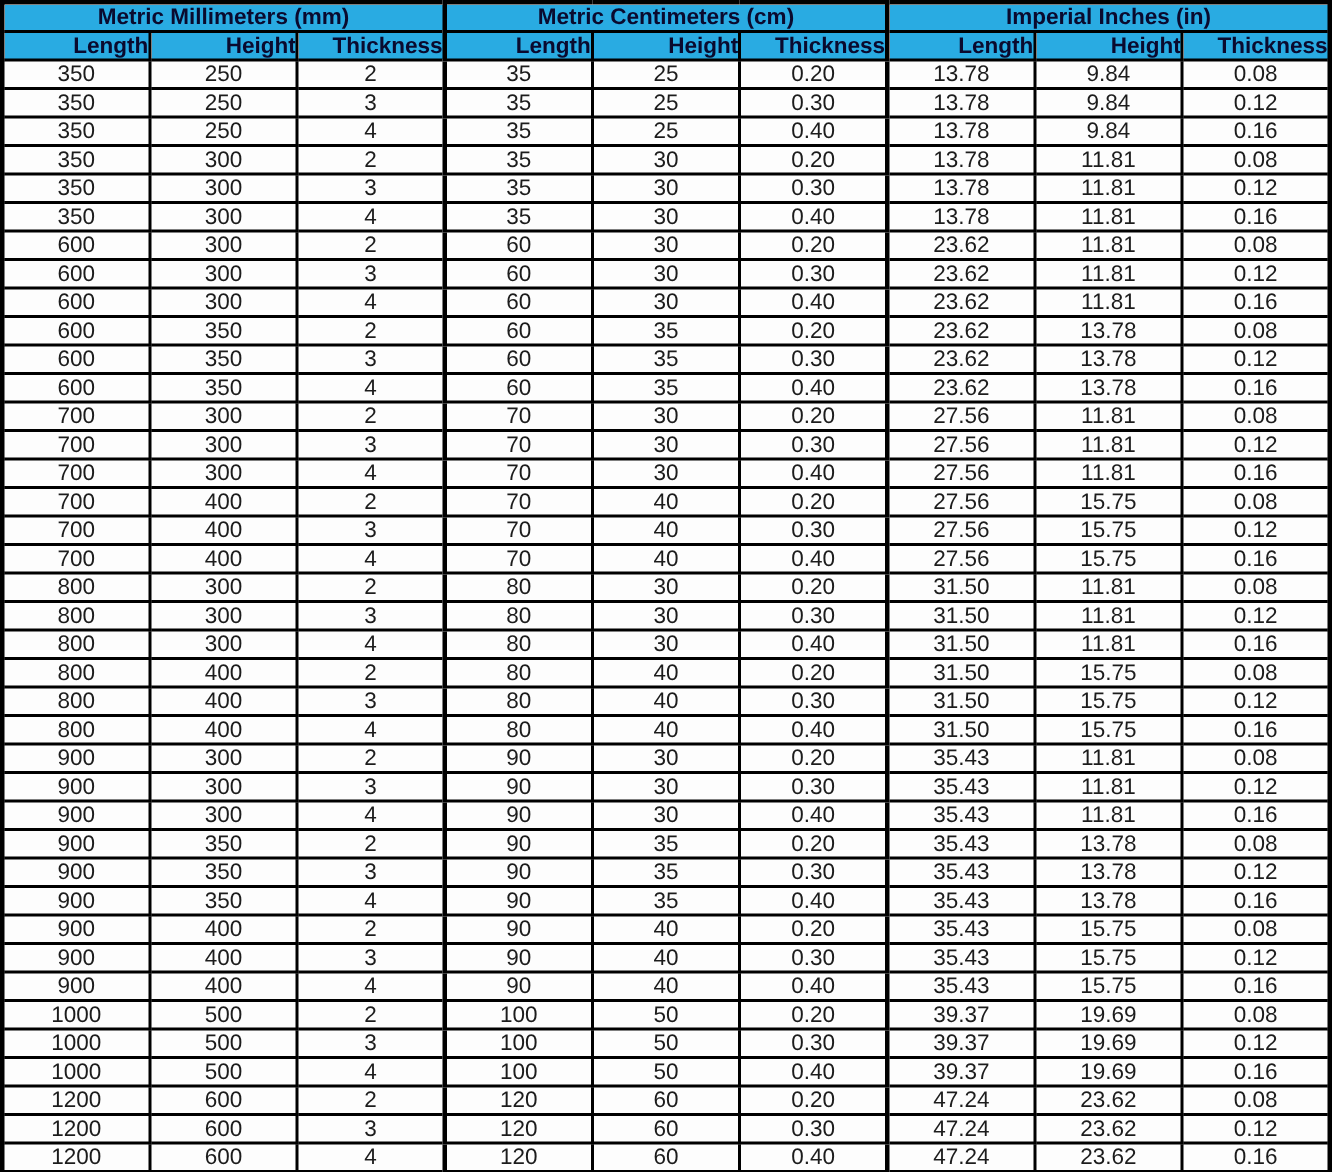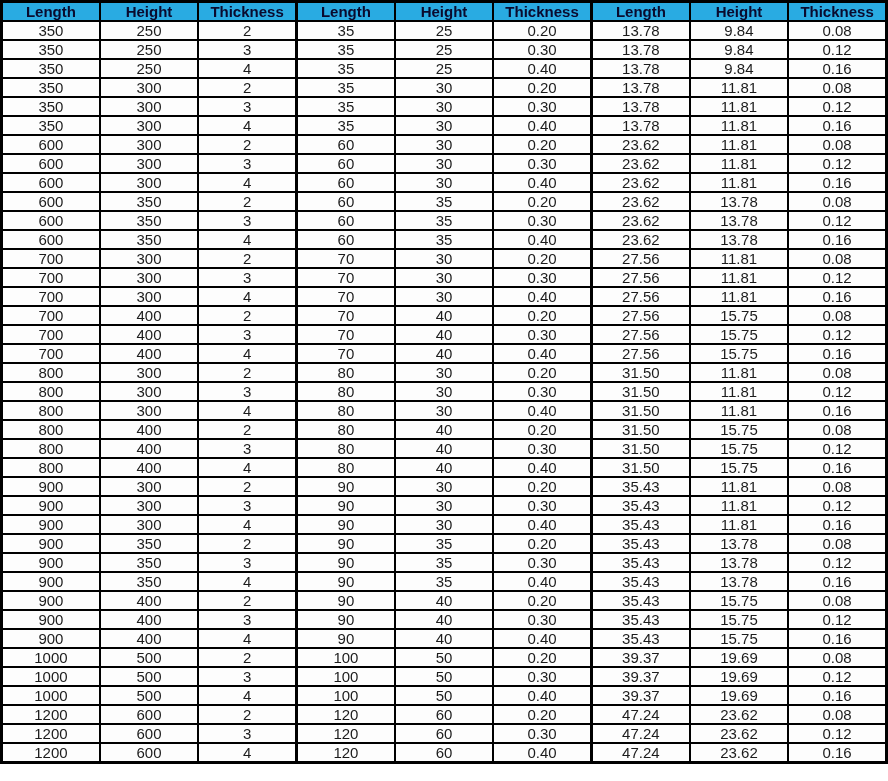--- a/index.html
+++ b/index.html
@@ -28,37 +28,43 @@
     font-weight: bold;
     color: #0a0a2e;
     background: #29abe2;
   }
   #size-table th.col-head {
     height: 15px;
     font-size: 15px;
     font-weight: bold;
     color: #0a0a2e;
     background: #29abe2;
+    text-align: right;
   }
   #size-table td {
     height: 15px;
     font-size: 15px;
     font-weight: normal;
     color: #1c1c1c;
     background: #fdfdfd;
   }
   #size-table .group-start {
     border-left: 3px solid #000000;
   }
 </style>
 </head>
 <body>
 
 <table id="size-table">
   <thead>
+    <tr>
+      <th class="group-title" colspan="3">Metric Millimeters (mm)</th>
+      <th class="group-title group-start" colspan="3">Metric Centimeters (cm)</th>
+      <th class="group-title group-start" colspan="3">Imperial Inches (in)</th>
+    </tr>
     <tr>
       <th class="col-head">Length</th>
       <th class="col-head">Height</th>
       <th class="col-head">Thickness</th>
       <th class="col-head group-start">Length</th>
       <th class="col-head">Height</th>
       <th class="col-head">Thickness</th>
       <th class="col-head group-start">Length</th>
       <th class="col-head">Height</th>
       <th class="col-head">Thickness</th>

